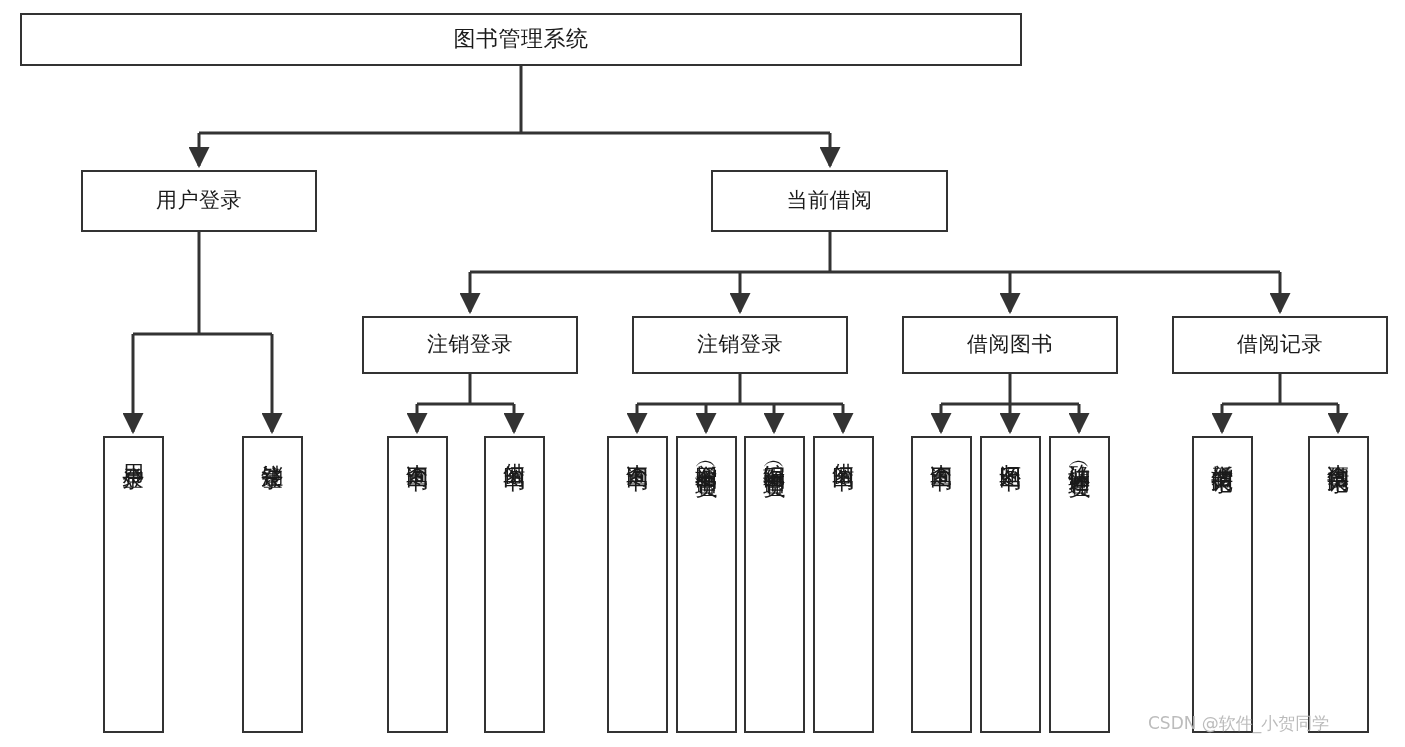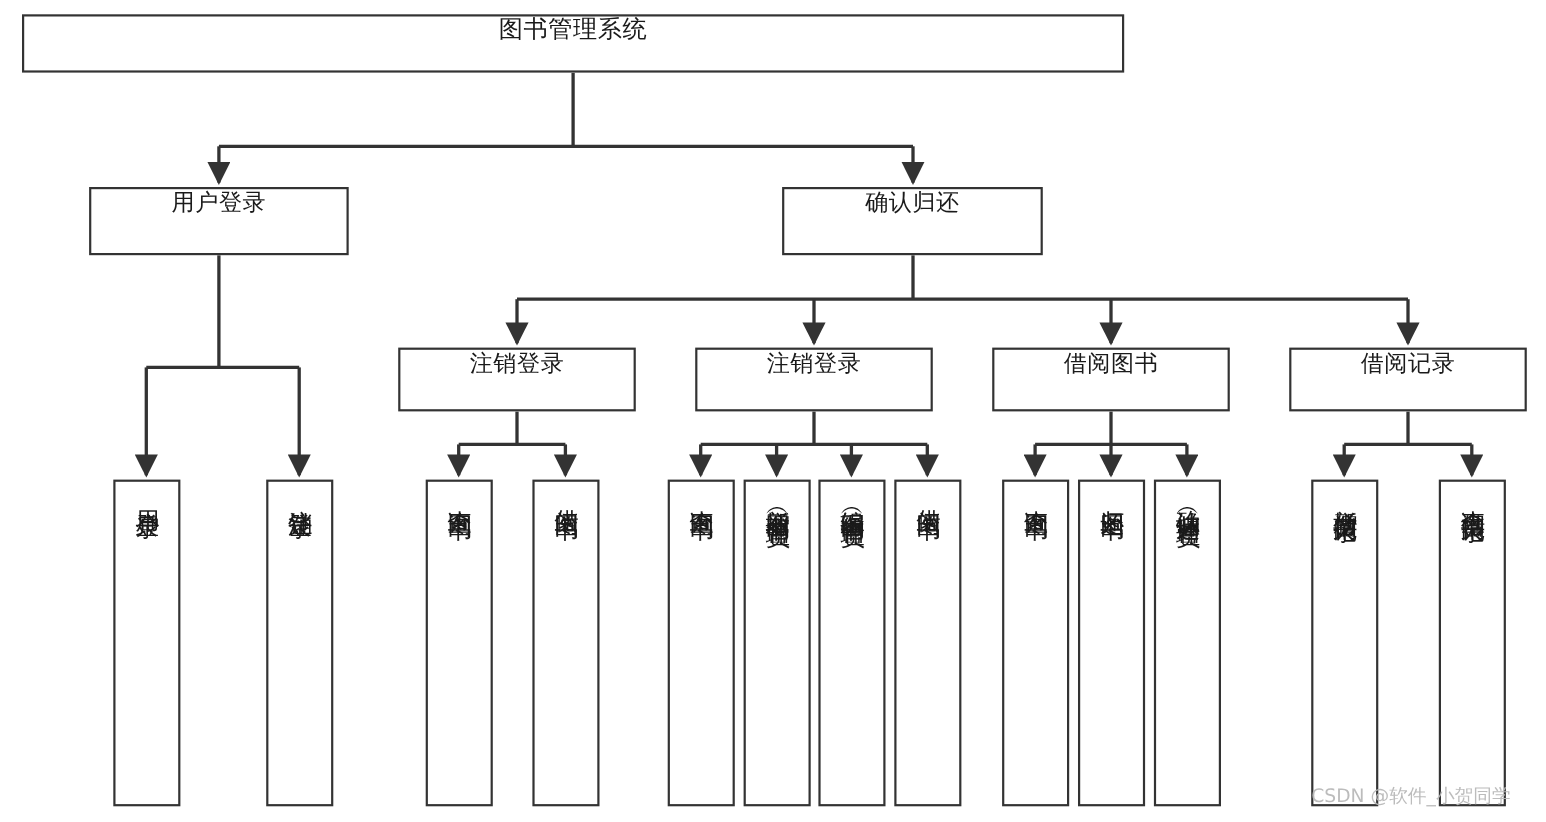--- a/index.html
+++ b/index.html
@@ -25,21 +25,21 @@
     width: 1405px;
     height: 747px;
     pointer-events: none;
   }
   .node {
     position: absolute;
     box-sizing: border-box;
     background: #ffffff;
     border: 2px solid #333333;
     display: flex;
-    align-items: flex-start;
+    align-items: center;
     justify-content: center;
     color: #1a1a1a;
     z-index: 3;
   }
   .node .label {
     display: block;
     text-align: center;
     line-height: 1.22;
     letter-spacing: 0.5px;
   }
@@ -128,21 +128,21 @@
   </svg>
 
   <div class="node horiz root" style="left:20px; top:13px; width:1002px; height:53px;">
     <span class="label">图书管理系统</span>
   </div>
 
   <div class="node horiz" style="left:81px; top:170px; width:236px; height:62px;">
     <span class="label">用户登录</span>
   </div>
   <div class="node horiz" style="left:711px; top:170px; width:237px; height:62px;">
-    <span class="label">确认归还</span>
+    <span class="label">当前借阅</span>
   </div>
 
   <div class="node horiz" style="left:362px; top:316px; width:216px; height:58px;">
     <span class="label">注销登录</span>
   </div>
   <div class="node horiz" style="left:632px; top:316px; width:216px; height:58px;">
     <span class="label">注销登录</span>
   </div>
   <div class="node horiz" style="left:902px; top:316px; width:216px; height:58px;">
     <span class="label">借阅图书</span>
@@ -188,15 +188,15 @@
     <span class="label">确认归还（管理员）</span>
   </div>
 
   <div class="node vert" style="left:1192px; top:436px; width:61px; height:297px;">
     <span class="label">新增借阅记录</span>
   </div>
   <div class="node vert" style="left:1308px; top:436px; width:61px; height:297px;">
     <span class="label">查询借阅记录</span>
   </div>
 
-  <div class="watermark" style="left:1192px; top:712px;">CSDN @软件_小贺同学</div>
+  <div class="watermark" style="left:1148px; top:712px;">CSDN @软件_小贺同学</div>
 
 </div>
 
 </body></html>

